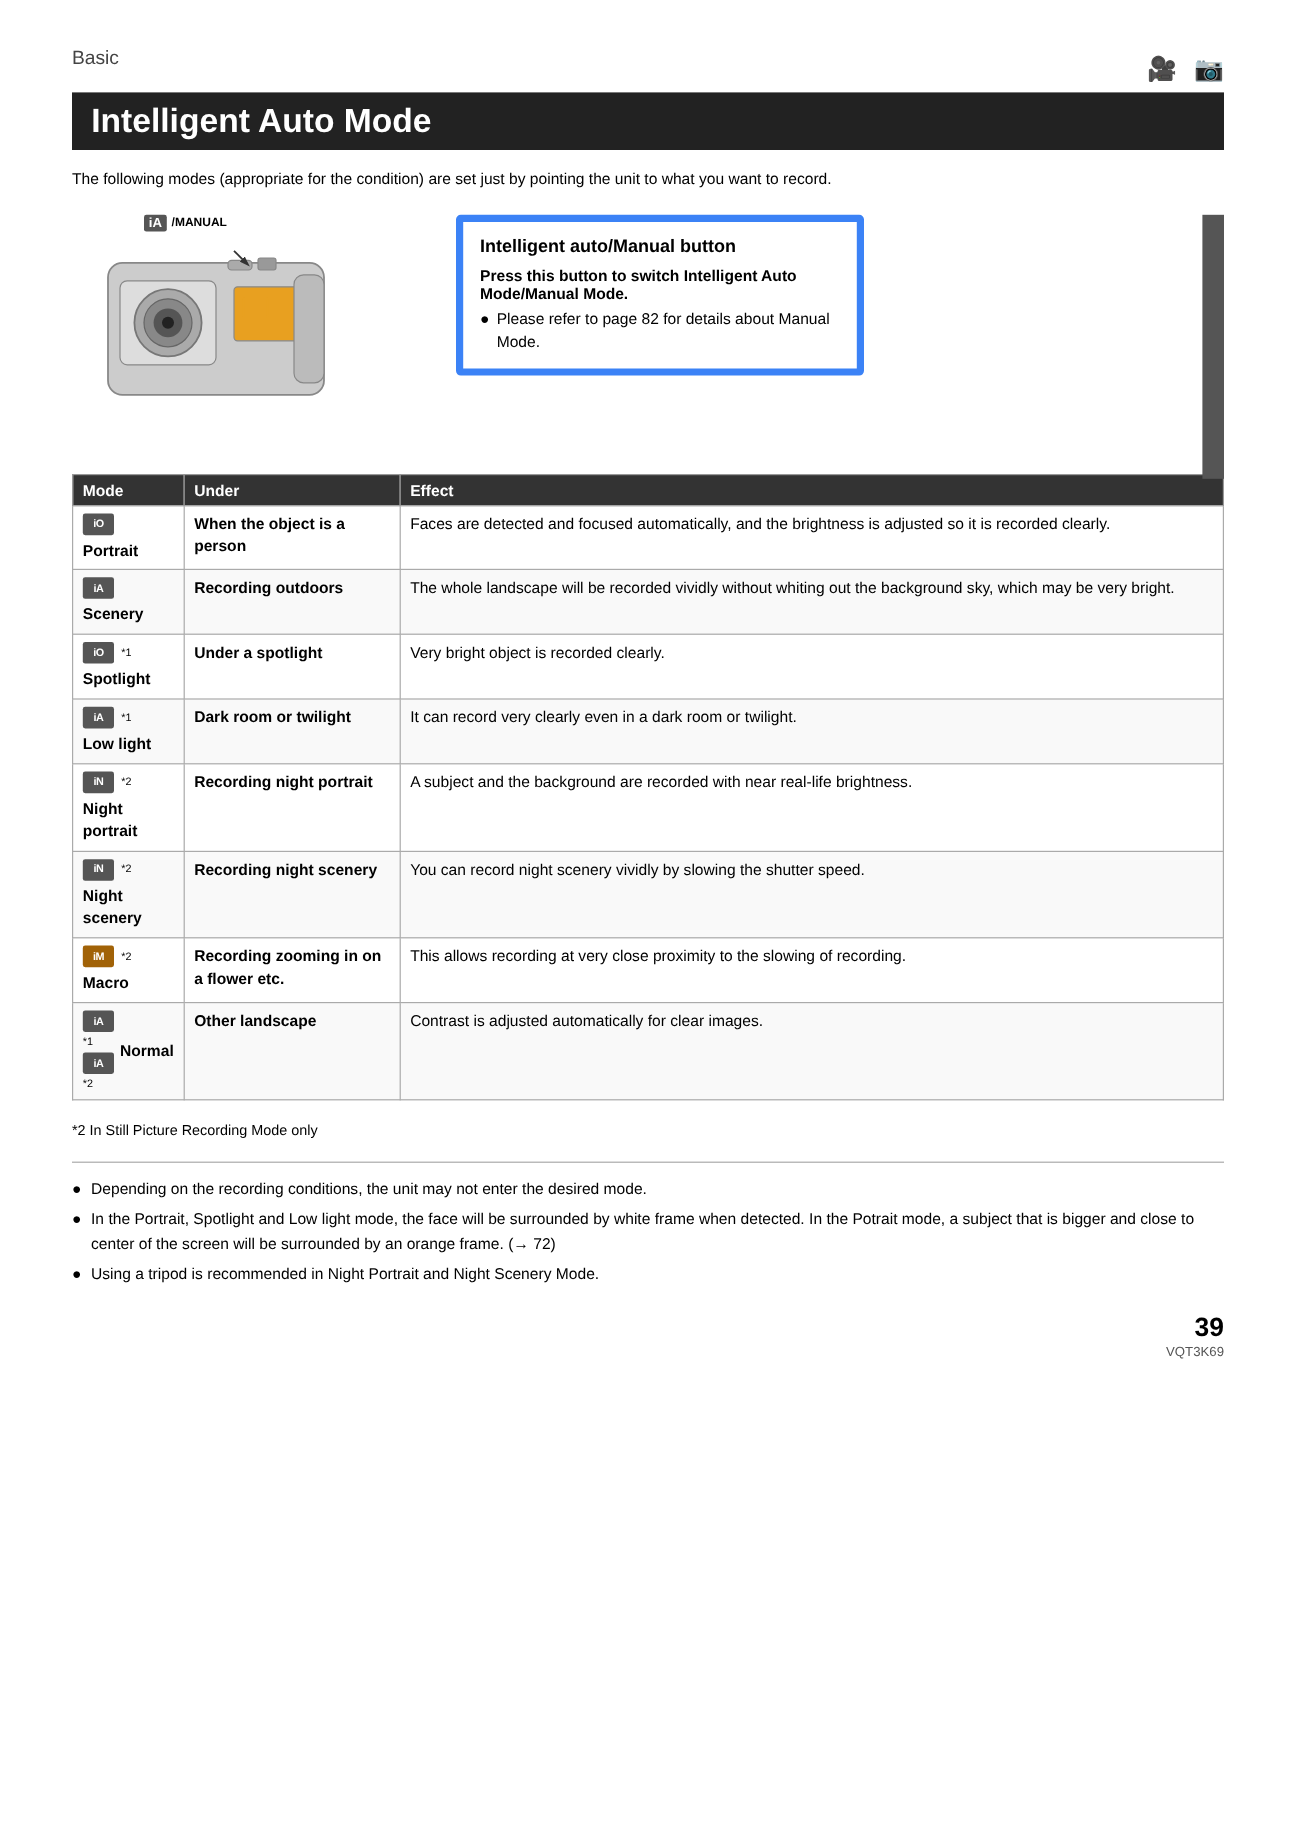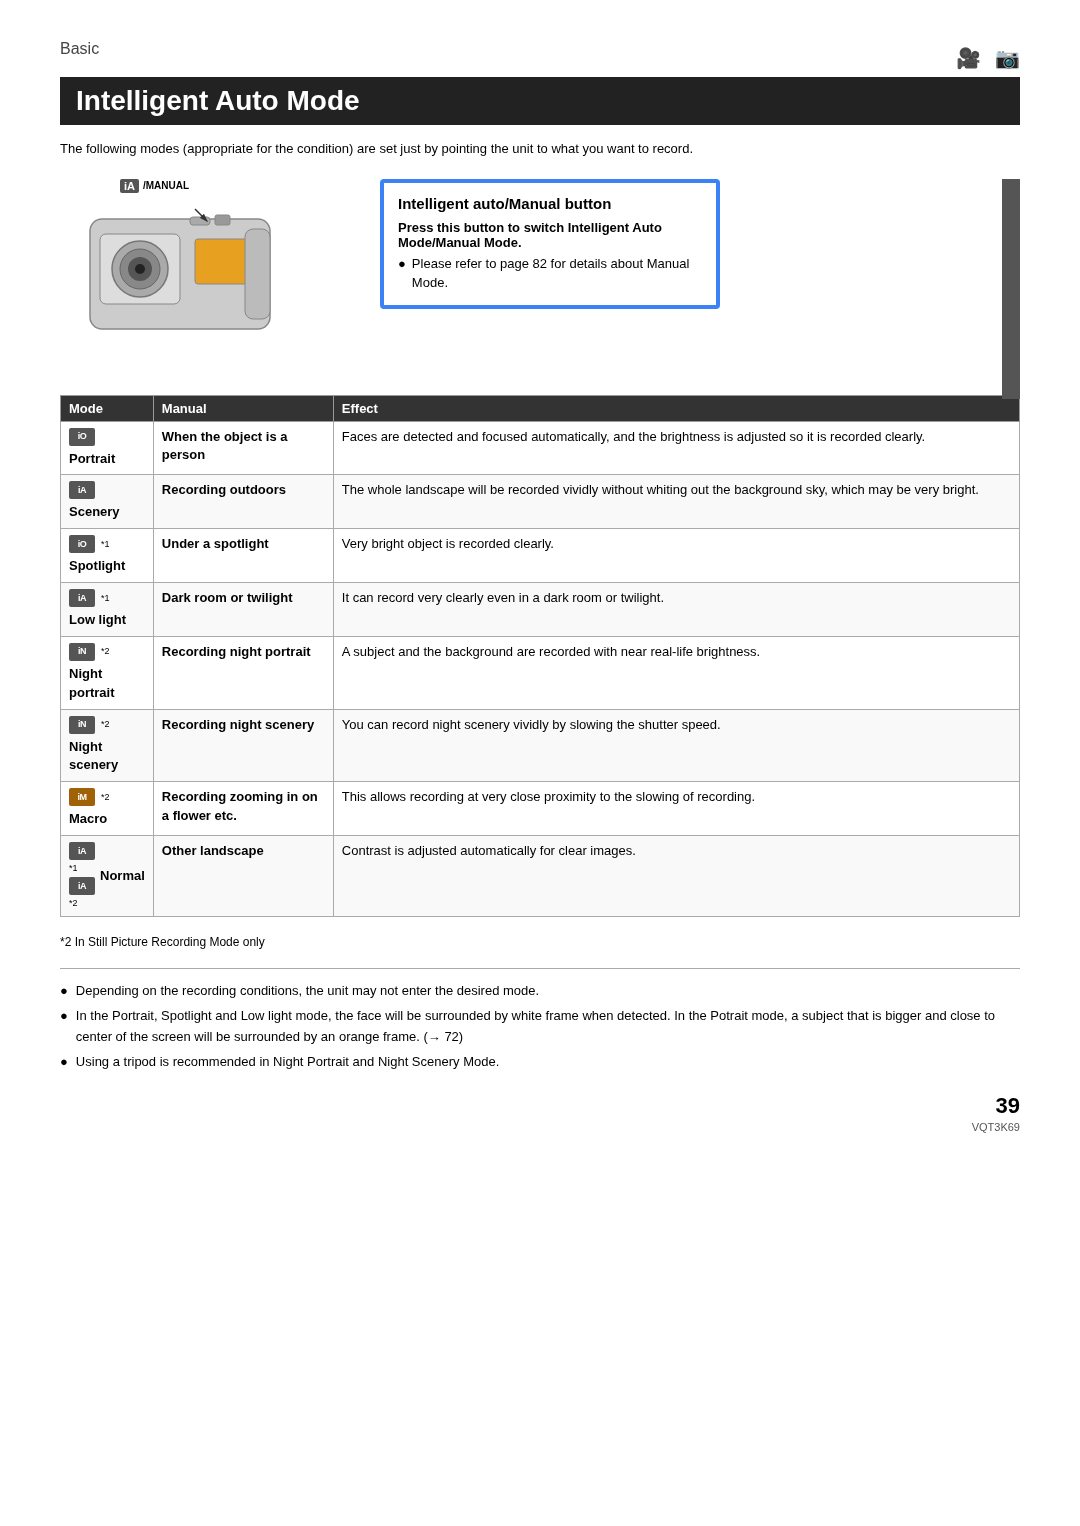--- a/index.html
+++ b/index.html
@@ -64,21 +64,21 @@
     .ia-badge {
       background: #555;
       color: #fff;
       font-size: 11px;
       font-weight: bold;
       padding: 1px 4px;
       border-radius: 2px;
     }
 
     .infobox {
-      border: 4px solid #3b82f6;
+      border: 6px solid #3b82f6;
       border-radius: 4px;
       padding: 12px 14px;
       max-width: 340px;
       flex: 1;
     }
 
     .infobox-title {
       font-size: 15px;
       font-weight: bold;
       margin-bottom: 8px;
@@ -275,21 +275,21 @@
 
       <div class="right-tab" style="margin-left:8px;"></div>
     </div>
 
   </div>
 
   <table class="mode-table">
     <thead>
       <tr>
         <th style="width:90px;">Mode</th>
-        <th style="width:180px;">Manual</th>
+        <th style="width:180px;">Under</th>
         <th>Effect</th>
       </tr>
     </thead>
     <tbody id="table-body">
     <tr>
           <td>
             <div class="mode-cell">
               <span class="mode-icon" style="background:#555">iO</span>
               <sup class="superscript"></sup> 
               <span style="font-weight:bold;">Portrait</span>

